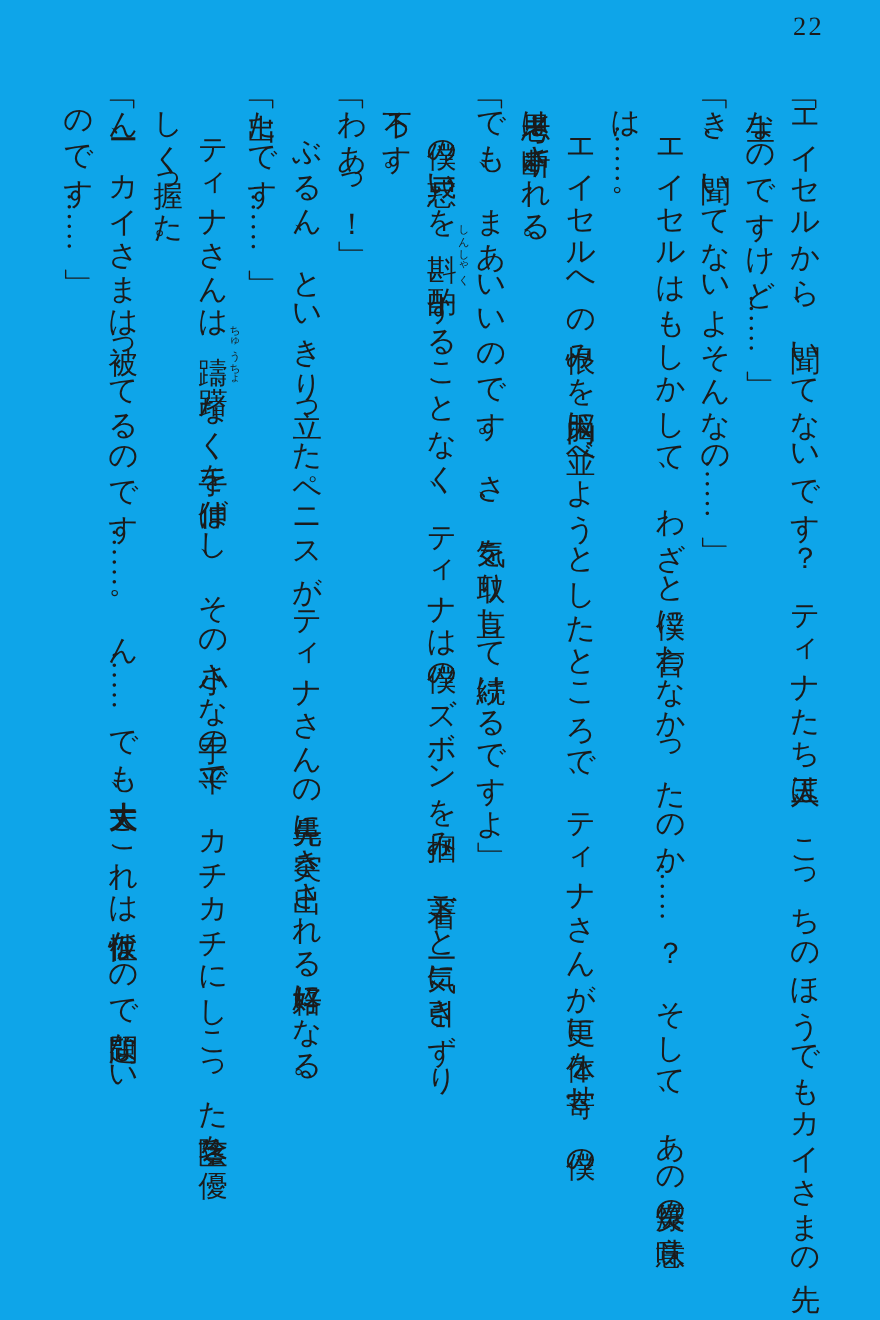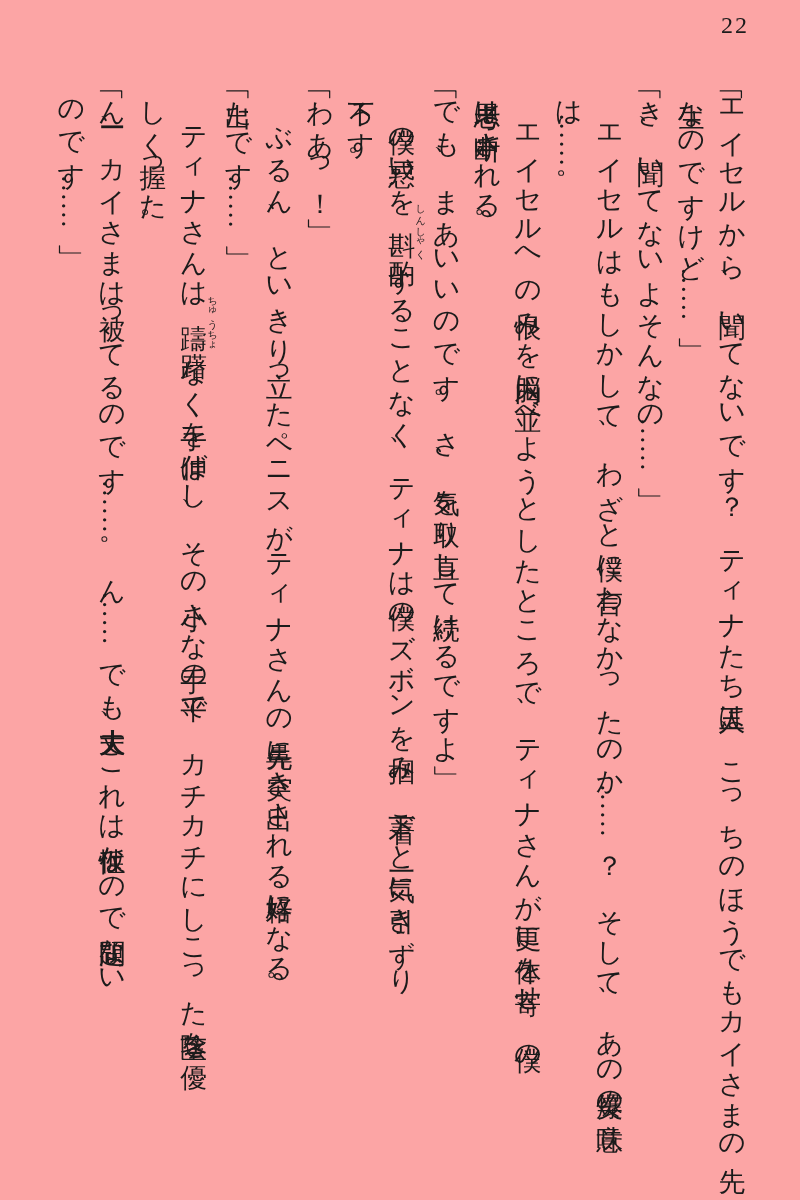--- a/index.html
+++ b/index.html
@@ -10,21 +10,21 @@
     width: 800px;
     height: 1200px;
     background: #fcfcfa;
     font-family: "Liberation Serif", "DejaVu Serif", serif;
     color: #1b1b1b;
   }
   .page {
     position: relative;
     width: 800px;
     height: 1200px;
-    background: #fca5a5;
+    background: #0ea5e9;
     overflow: hidden;
   }
   .page-number {
     position: absolute;
     top: 12px;
     left: 721px;
     font-size: 24px;
     letter-spacing: 2px;
     color: #1b1b1b;
   }

